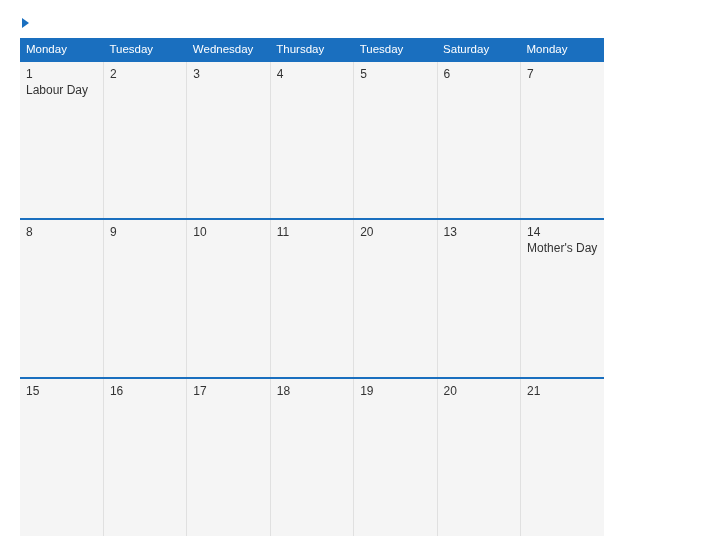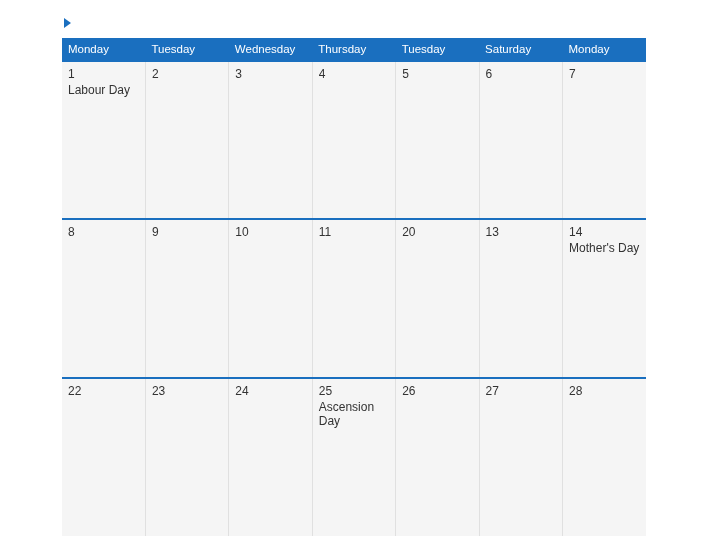--- a/index.html
+++ b/index.html
@@ -9,21 +9,20 @@
       background: #fff;
       font-family: Arial, Helvetica, sans-serif;
       overflow: hidden;
     }
     .page {
       width: 624px;
       height: 550px;
       padding: 18px 20px 14px 20px;
       display: flex;
       flex-direction: column;
-      margin-left: 42px;
     }
     
     .header {
       display: flex;
       align-items: center;
       justify-content: space-between;
       margin-bottom: 10px;
     }
     .logo {
       display: flex;
@@ -186,37 +185,36 @@
           <td>
             <span class="day-number">13</span>
           </td>
           <td>
             <span class="day-number">14</span>
             <span class="holiday-name">Mother's Day</span>
           </td>
         </tr>
         <tr>
           <td>
-            <span class="day-number">22</span>
-          </td>
-          <td>
-            <span class="day-number">23</span>
-          </td>
-          <td>
-            <span class="day-number">24</span>
-          </td>
-          <td>
-            <span class="day-number">25</span>
-            <span class="holiday-name">Ascension Day</span>
-          </td>
-          <td>
-            <span class="day-number">26</span>
-          </td>
-          <td>
-            <span class="day-number">27</span>
-          </td>
-          <td>
-            <span class="day-number">28</span>
+            <span class="day-number">15</span>
+          </td>
+          <td>
+            <span class="day-number">16</span>
+          </td>
+          <td>
+            <span class="day-number">17</span>
+          </td>
+          <td>
+            <span class="day-number">18</span>
+          </td>
+          <td>
+            <span class="day-number">19</span>
+          </td>
+          <td>
+            <span class="day-number">20</span>
+          </td>
+          <td>
+            <span class="day-number">21</span>
           </td>
         </tr>
       </tbody>
   </table>
 </div>
 
 </body></html>

